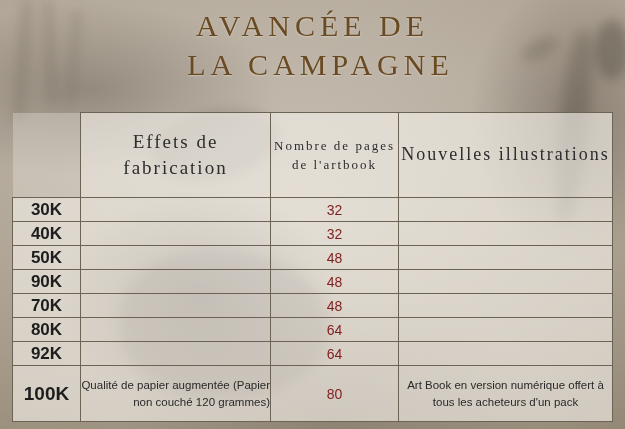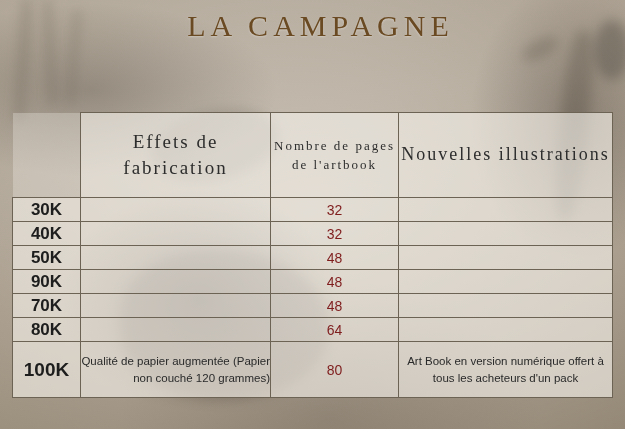--- a/index.html
+++ b/index.html
@@ -147,20 +147,21 @@
     <div class="bg-shape s3"></div>
     <div class="bg-shape s4"></div>
     <div class="bg-shape s5"></div>
     <div class="bg-shape s6"></div>
     <div class="bg-shape s7"></div>
     <div class="bg-shape s8"></div>
   </div>
   <div class="bg-vignette"></div>
 
   <div class="title">
+    <span class="line1">AVANCÉE DE</span>
     <span class="line2">LA CAMPAGNE</span>
   </div>
 
   <div class="table-wrap">
     <table class="campaign">
       <colgroup>
         <col class="c-tier">
         <col class="c-fab">
         <col class="c-pages">
         <col class="c-illus">
@@ -203,20 +204,26 @@
           <td class="fab"></td>
           <td class="pages">48</td>
           <td class="illus"></td>
         </tr>
         <tr class="row">
           <td class="tier">80K</td>
           <td class="fab"></td>
           <td class="pages">64</td>
           <td class="illus"></td>
         </tr>
+        <tr class="row">
+          <td class="tier">92K</td>
+          <td class="fab"></td>
+          <td class="pages">64</td>
+          <td class="illus"></td>
+        </tr>
         <tr class="row-last">
           <td class="tier tier-big">100K</td>
           <td class="fab">Qualité de papier augmentée (Papier non couché 120 grammes)</td>
           <td class="pages">80</td>
           <td class="illus">Art Book en version numérique offert à tous les acheteurs d'un pack</td>
         </tr>
       </tbody>
     </table>
   </div>
 

